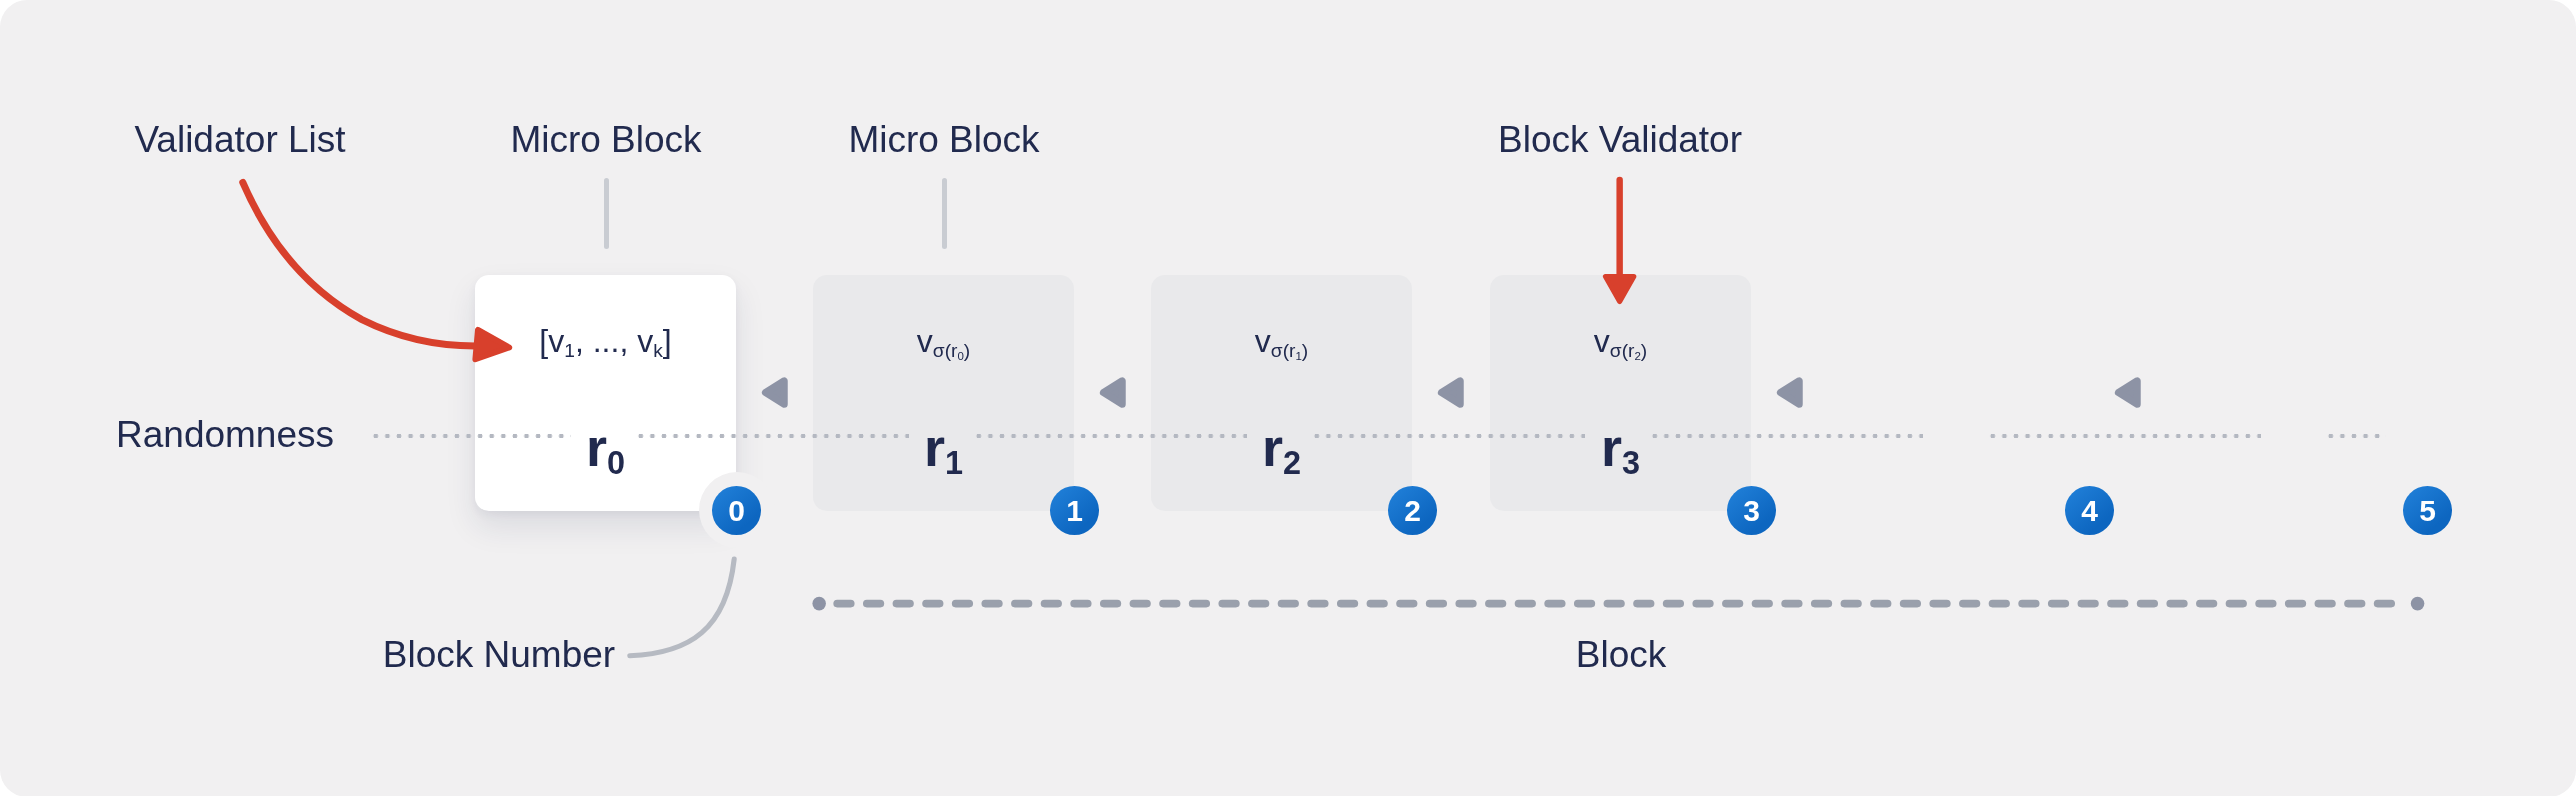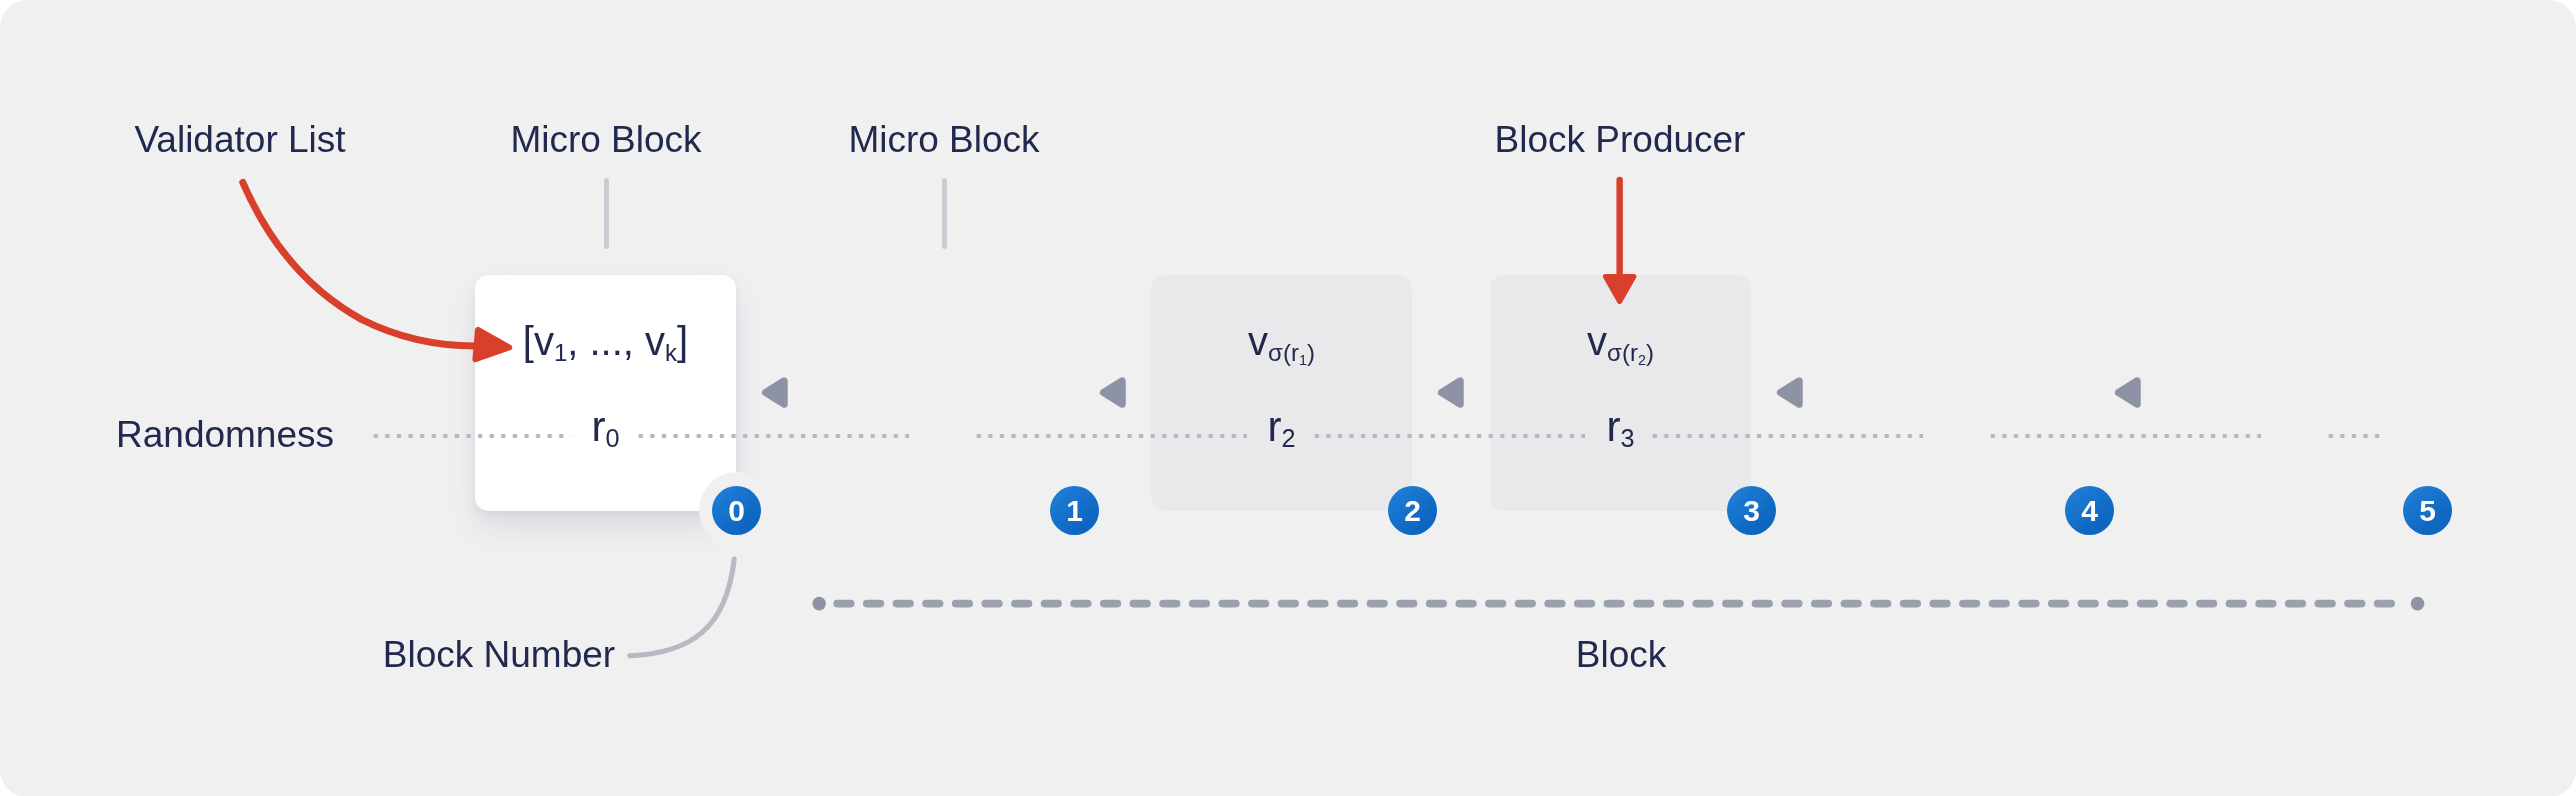--- a/index.html
+++ b/index.html
@@ -43,25 +43,25 @@
   .block{
     position:absolute;top:275px;width:261px;height:236px;border-radius:14px;z-index:1;
   }
   .block.macro{
     background:var(--block-white);
     box-shadow:0 15.5px 31px rgba(33,42,78,0.10),0 3.9px 9px rgba(33,42,78,0.05);
   }
   .block.micro{background:var(--block-gray);}
   .vrow{
     position:absolute;left:50%;top:66px;transform:translate(-50%,-50%);
-    font-size:40px;line-height:1;white-space:nowrap;
+    font-size:32px;line-height:1;white-space:nowrap;
   }
   .rrow{
-    position:absolute;left:50%;top:152px;transform:translate(-50%,-50%);
-    font-size:42px;line-height:1;white-space:nowrap;
+    position:absolute;left:50%;top:172px;transform:translate(-50%,-50%);
+    font-size:54px;line-height:1;white-space:nowrap;font-weight:bold;
   }
   sub{font-size:0.60em;line-height:0;vertical-align:-0.25em;}
   .pr{font-size:0.72em;vertical-align:0.42em;}
   .pr + sub{margin-left:-0.30em;}
   .dots{
     position:absolute;top:433px;height:6.4px;z-index:3;
     background-image:radial-gradient(circle,var(--dot-gray) 2.2px,transparent 2.6px);
     background-size:11.6px 6.4px;background-position:0 50%;background-repeat:repeat-x;
   }
   .tri{position:absolute;top:375px;width:31px;height:35px;z-index:3;}
@@ -80,32 +80,36 @@
 </head>
 <body>
 
 <div class="stage">
 
   <div class="panel"></div>
 
   <div class="toplabel" style="left:240px">Validator List</div>
   <div class="toplabel" style="left:606px">Micro Block</div>
   <div class="toplabel" style="left:944px">Micro Block</div>
-  <div class="toplabel" style="left:1620px">Block Producer</div>
+  <div class="toplabel" style="left:1620px">Block Validator</div>
 
   <div class="vline" style="left:604px"></div>
   <div class="vline" style="left:942px"></div>
 
   <div class="sidelabel" style="left:116px;top:416px">Randomness</div>
   <div class="botlabel" style="left:499px;top:636px">Block Number</div>
   <div class="botlabel" style="left:1621px;top:636px">Block</div>
 
   <div class="block macro" style="left:475px">
     <div class="vrow">[v<sub>1</sub>, ..., v<sub>k</sub>]</div>
     <div class="rrow">r<sub>0</sub></div>
+  </div>
+  <div class="block micro" style="left:813px">
+    <div class="vrow">v<sub>σ(r<sub>0</sub>)</sub></div>
+    <div class="rrow">r<sub>1</sub></div>
   </div>
   <div class="block micro" style="left:1151px">
     <div class="vrow">v<sub>σ(r<sub>1</sub>)</sub></div>
     <div class="rrow">r<sub>2</sub></div>
   </div>
   <div class="block micro" style="left:1490px">
     <div class="vrow">v<sub>σ(r<sub>2</sub>)</sub></div>
     <div class="rrow">r<sub>3</sub></div>
   </div>
 

